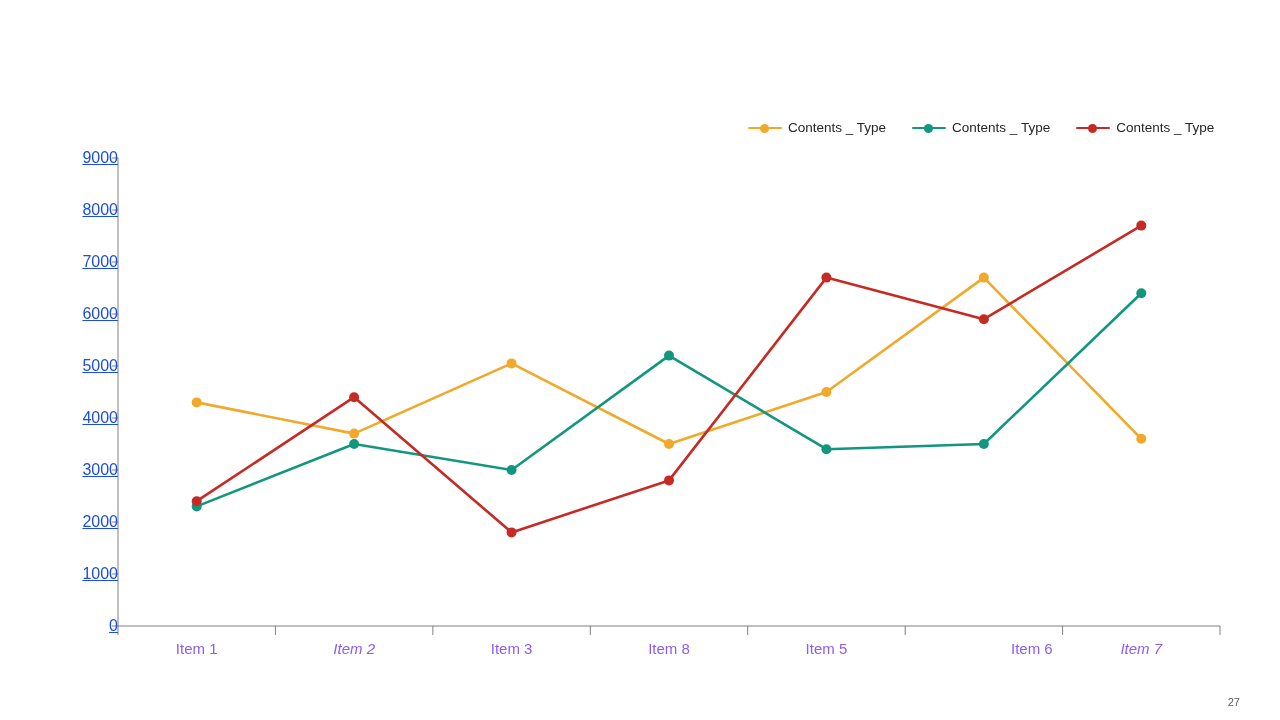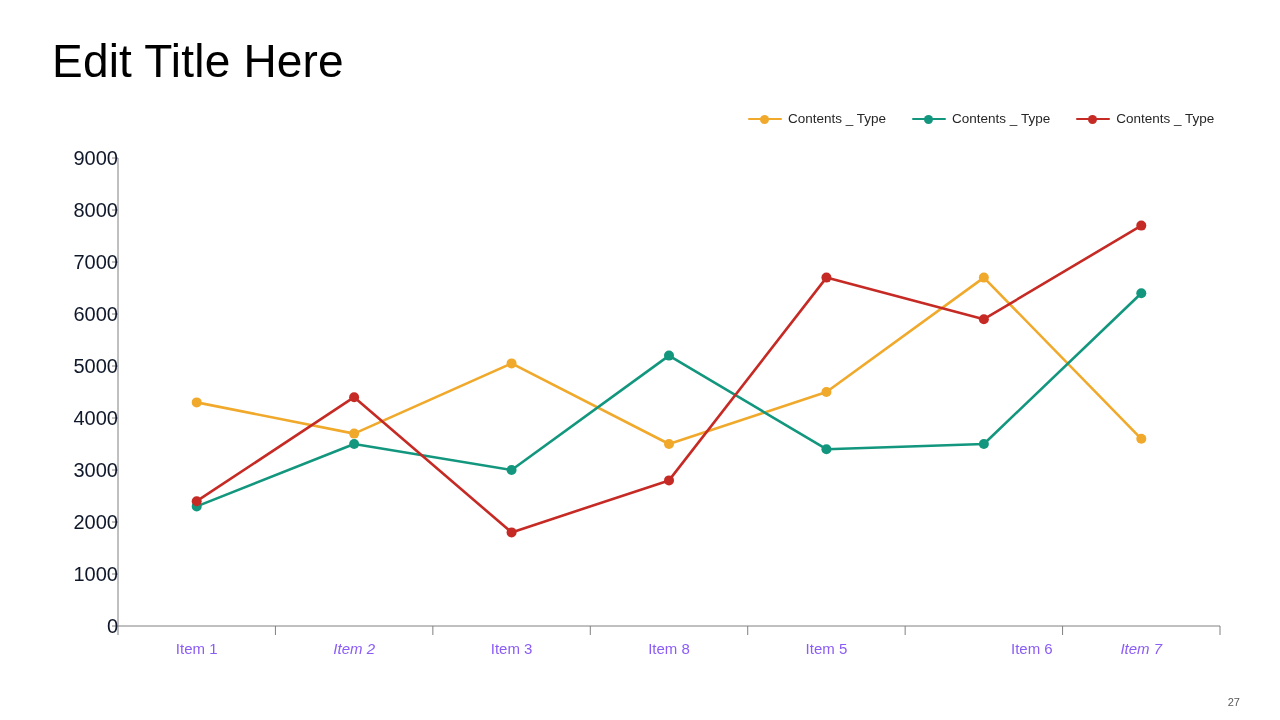--- a/index.html
+++ b/index.html
@@ -31,21 +31,21 @@
     font-weight: normal;
     letter-spacing: 0.2px;
     white-space: nowrap;
   }
   #legend {
     position: absolute;
     left: 748px;
     top: 111px;
     height: 24px;
     display: flex;
-    align-items: flex-start;
+    align-items: flex-end;
     gap: 26px;
   }
   .legend-item {
     display: flex;
     align-items: center;
     gap: 6px;
   }
   .legend-marker {
     position: relative;
     width: 34px;
@@ -82,26 +82,27 @@
     height: 720px;
   }
   #plot-svg {
     position: absolute;
     left: 0;
     top: 0;
   }
   .ytick-label {
     position: absolute;
     text-align: right;
-    font-size: 20px;
-    color: #0f172a;
+    font-size: 16px;
+    color: #1d4ed8;
     white-space: nowrap;
     transform: translateY(-50%);
     width: 64px;
     right: 0;
+    text-decoration: underline;
   }
   .ytick-wrap {
     position: absolute;
     left: 54px;
     width: 64px;
   }
   .xtick-label {
     position: absolute;
     font-size: 15px;
     color: #8b5cf6;
@@ -116,21 +117,20 @@
     bottom: 12px;
     font-size: 11px;
     color: #595959;
   }
 </style>
 </head>
 <body>
 
 <div id="slide">
 
-  <div id="slide-title">Edit Title Here</div>
 
   <div id="legend">
     <div class="legend-item">
       <span class="legend-marker">
         <span class="lm-line" id="lm-line-0" style="background: rgb(240, 169, 43);"></span>
           <span class="lm-dot" id="lm-dot-0" style="background: rgb(240, 169, 43);"></span>
       </span>
       <span class="legend-label">Contents _ Type</span>
     </div>
     <div class="legend-item">

